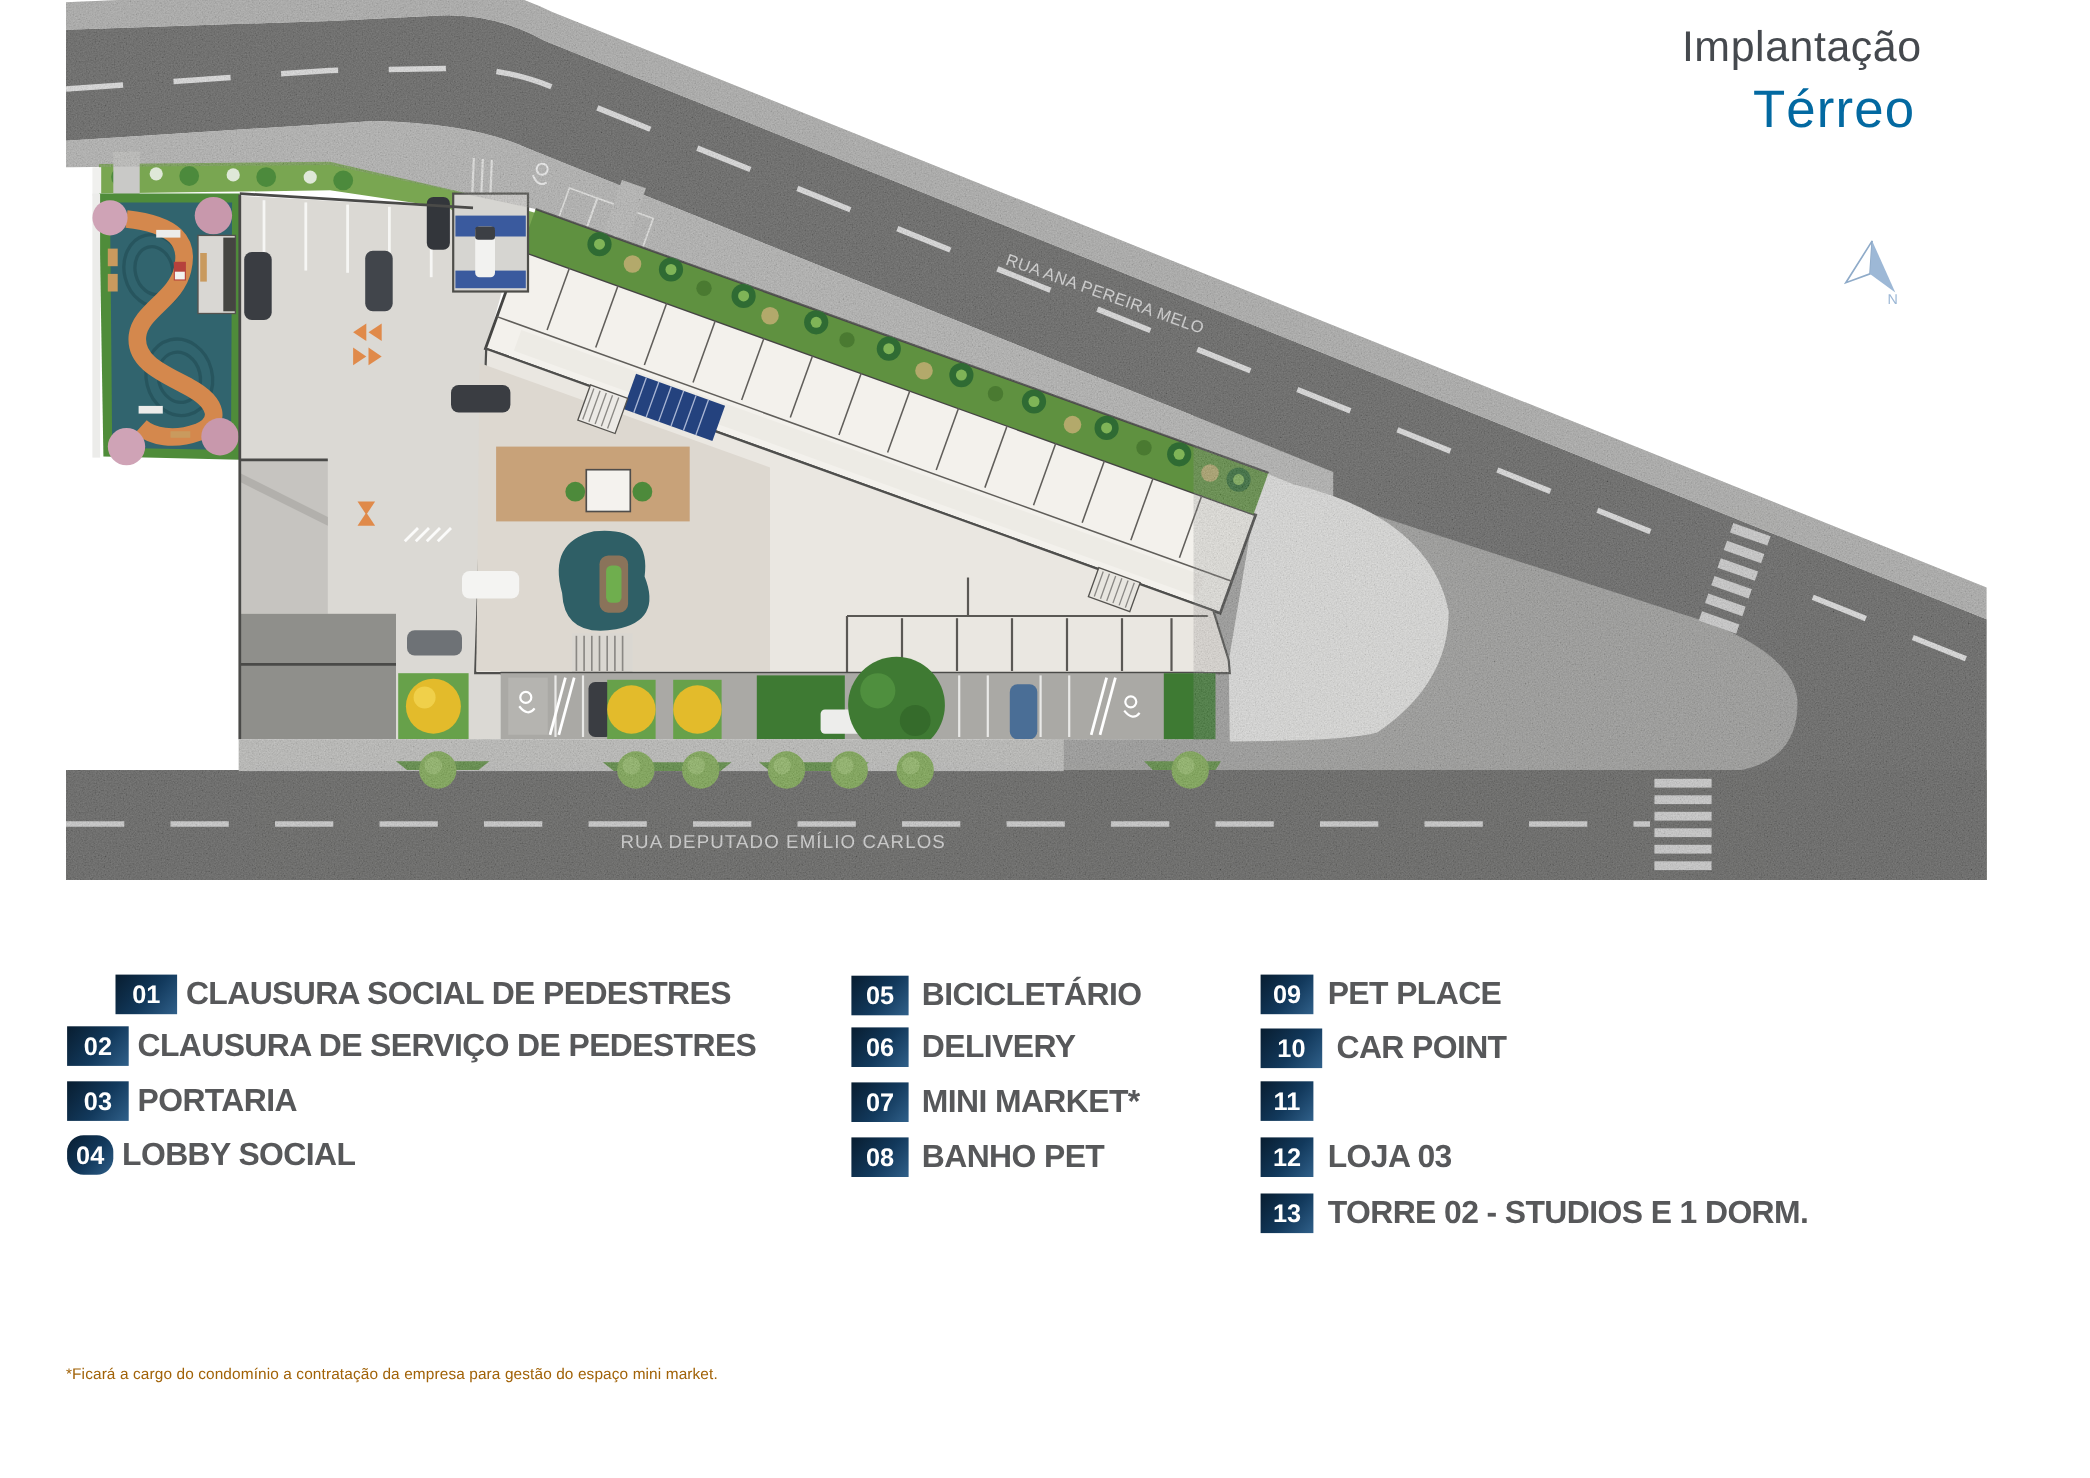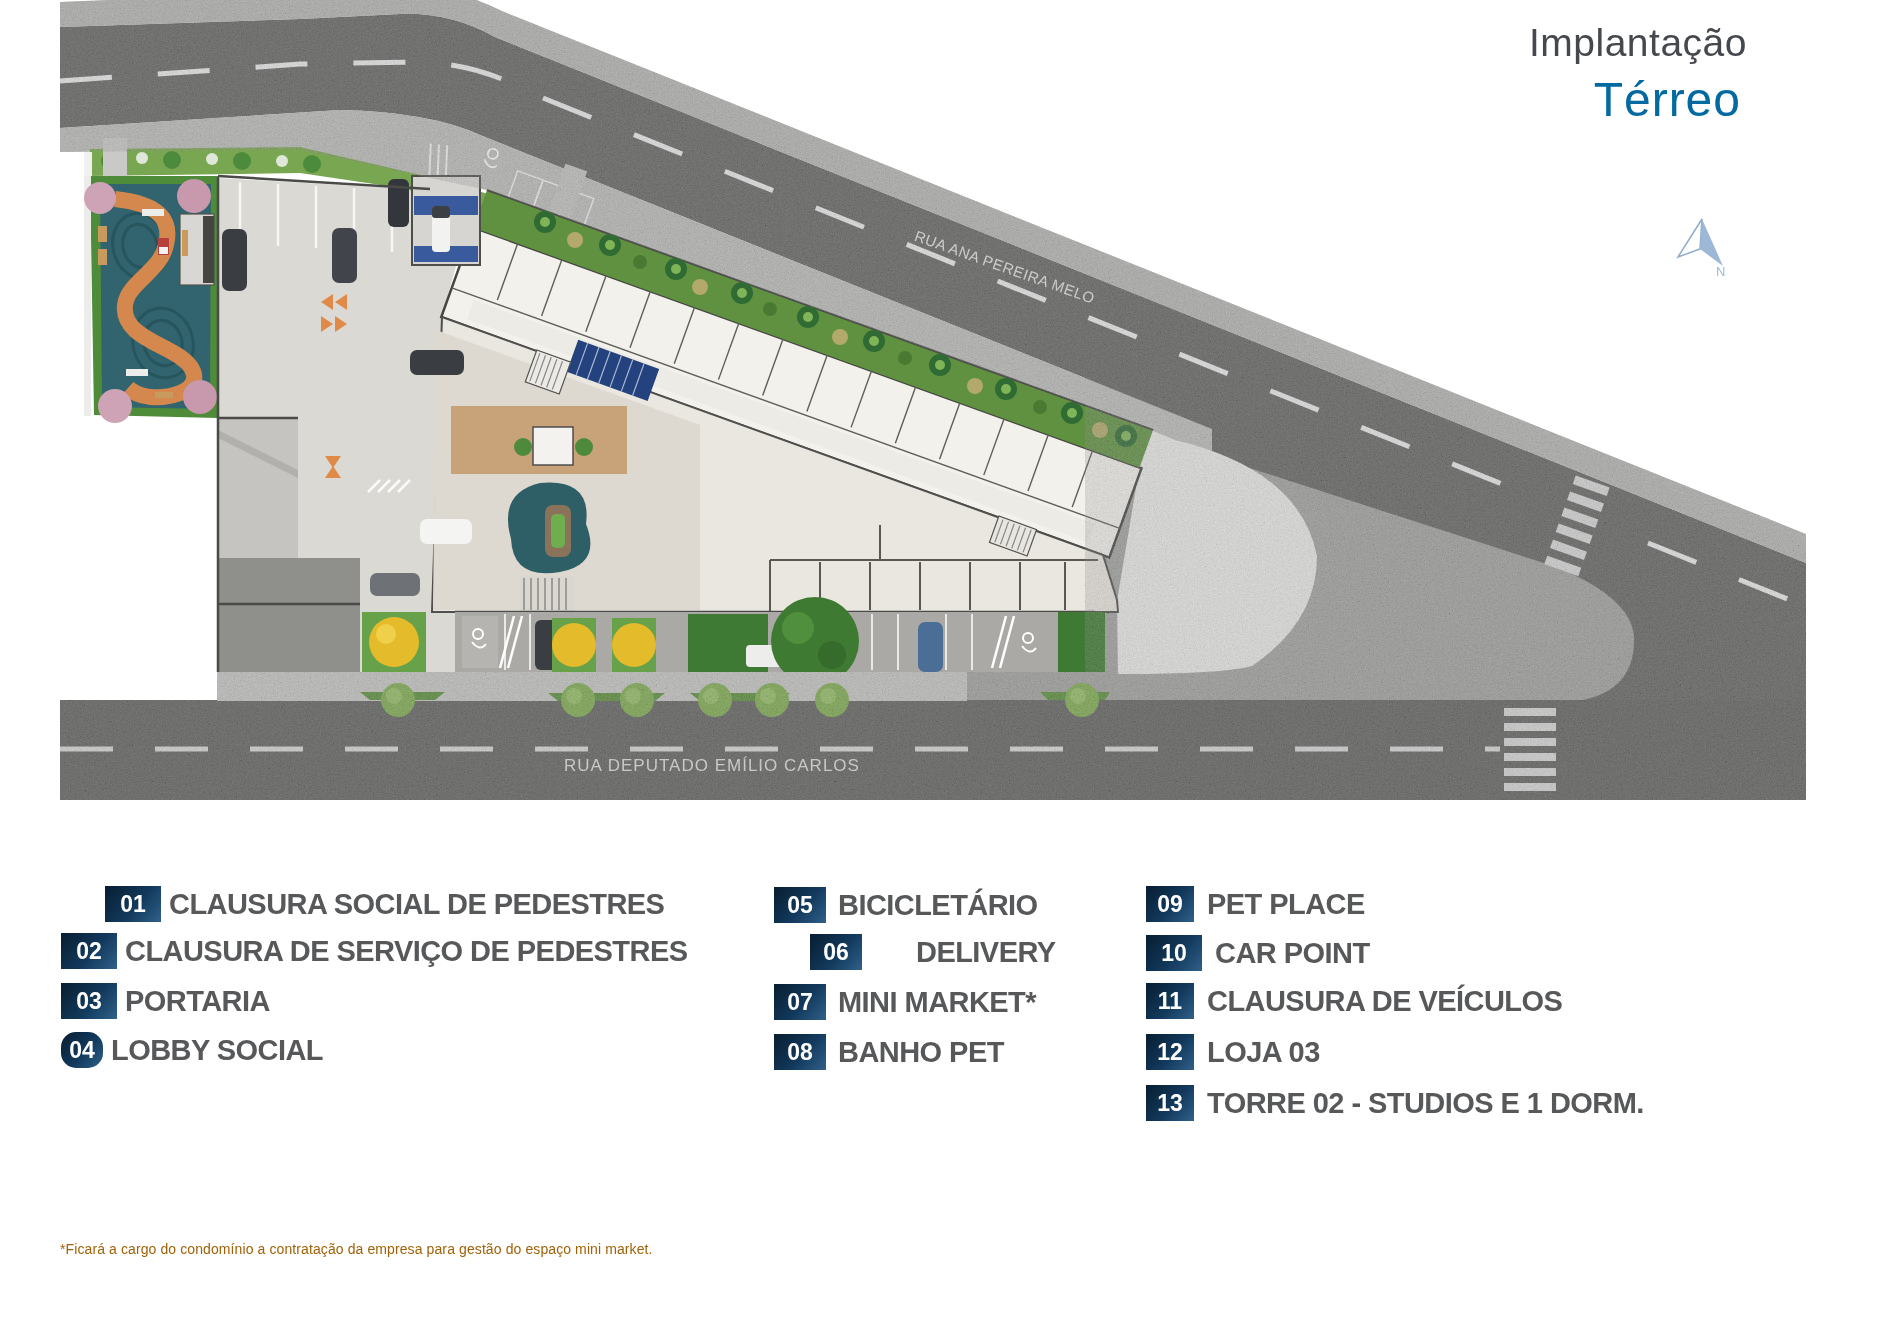--- a/index.html
+++ b/index.html
@@ -423,21 +423,21 @@
   </div>
 <div class="leg" style="left:61px;top:1032px;">
     <div class="badge" style="width:42px;border-radius:15px;">04</div>
     <div class="lbl" style="margin-left:8px;">LOBBY SOCIAL</div>
   </div>
 
 <div class="leg" style="left:774px;top:887px;">
     <div class="badge" style="width:52px;">05</div>
     <div class="lbl" style="margin-left:12px;">BICICLETÁRIO</div>
   </div>
-<div class="leg" style="left:810px;top:934px;gap:42px;">
+<div class="leg" style="left:774px;top:934px;">
     <div class="badge" style="width:52px;">06</div>
     <div class="lbl" style="margin-left:12px;">DELIVERY</div>
   </div>
 <div class="leg" style="left:774px;top:984px;">
     <div class="badge" style="width:52px;">07</div>
     <div class="lbl" style="margin-left:12px;">MINI MARKET*</div>
   </div>
 <div class="leg" style="left:774px;top:1034px;">
     <div class="badge" style="width:52px;">08</div>
     <div class="lbl" style="margin-left:12px;">BANHO PET</div>
@@ -446,21 +446,20 @@
 <div class="leg" style="left:1146px;top:886px;">
     <div class="badge" style="width:48px;">09</div>
     <div class="lbl" style="margin-left:13px;">PET PLACE</div>
   </div>
 <div class="leg" style="left:1146px;top:935px;">
     <div class="badge" style="width:56px;">10</div>
     <div class="lbl" style="margin-left:13px;">CAR POINT</div>
   </div>
 <div class="leg" style="left:1146px;top:983px;">
     <div class="badge" style="width:48px;">11</div>
-    <div class="lbl" style="margin-left:13px;">CLAUSURA DE VEÍCULOS</div>
   </div>
 <div class="leg" style="left:1146px;top:1034px;text-align:center;">
     <div class="badge" style="width:48px;">12</div>
     <div class="lbl" style="margin-left:13px;">LOJA 03</div>
   </div>
 <div class="leg" style="left:1146px;top:1085px;">
     <div class="badge" style="width:48px;">13</div>
     <div class="lbl" style="margin-left:13px;">TORRE 02 - STUDIOS E 1 DORM.</div>
   </div>
 

